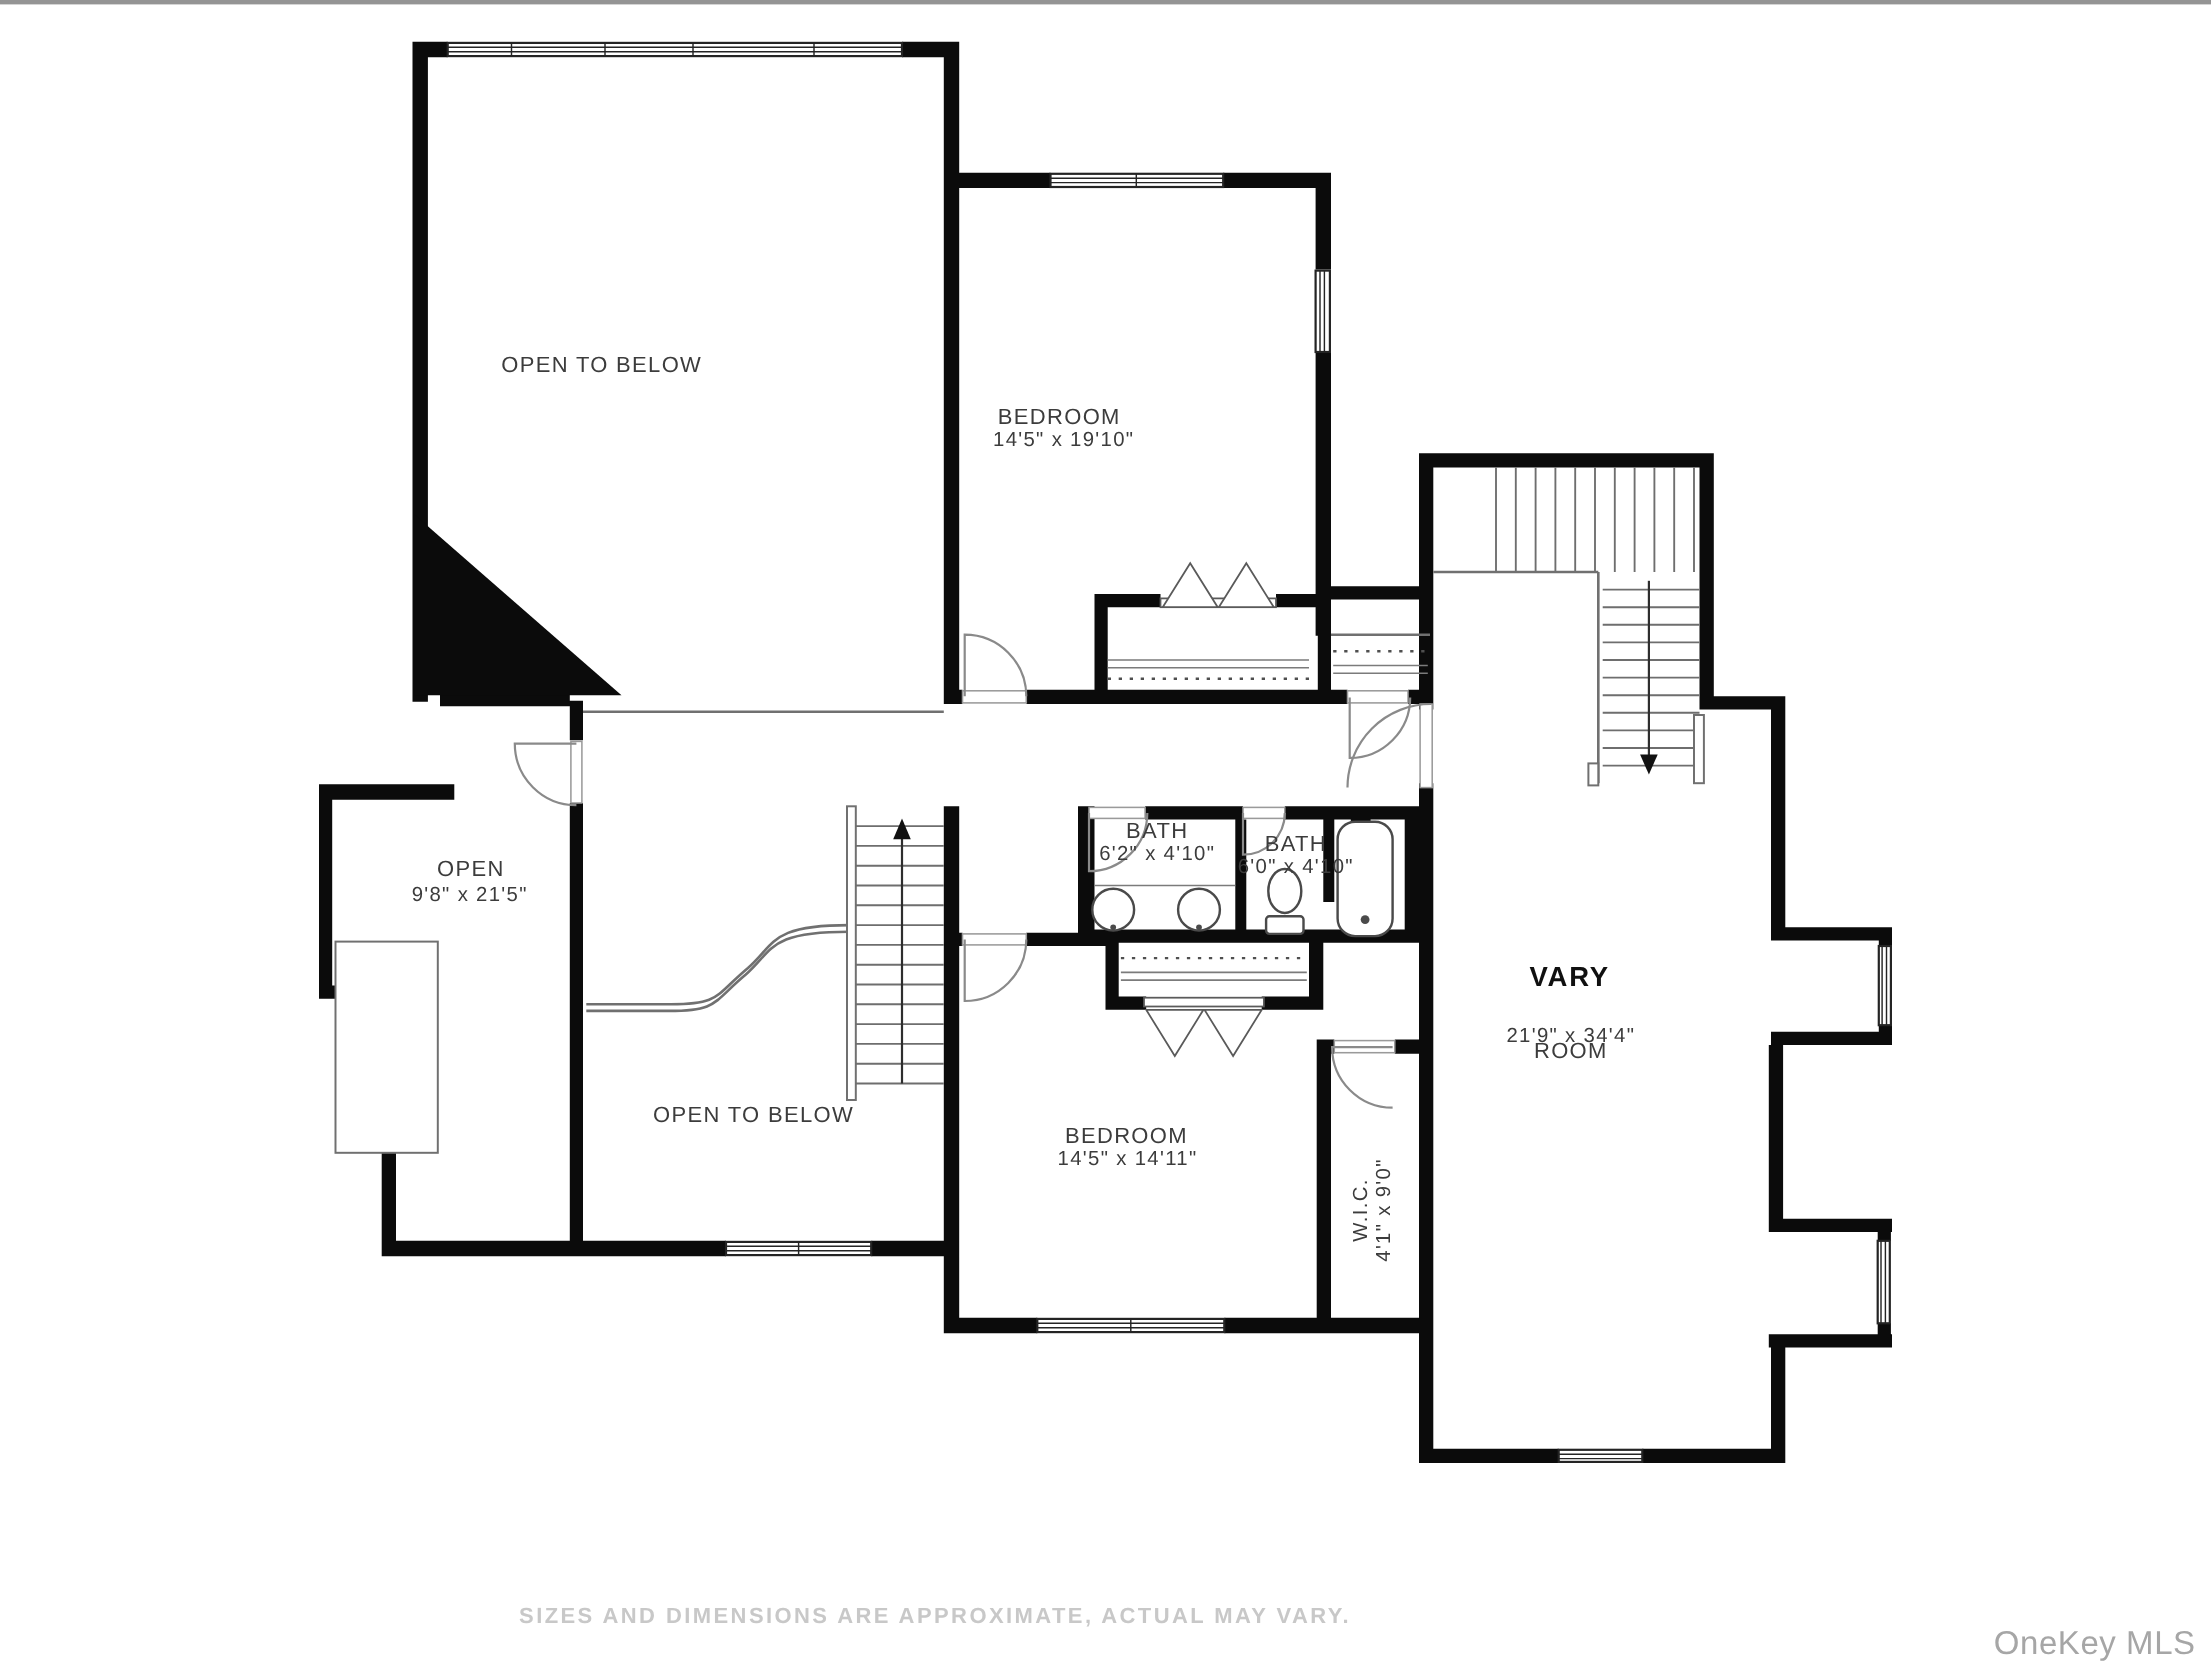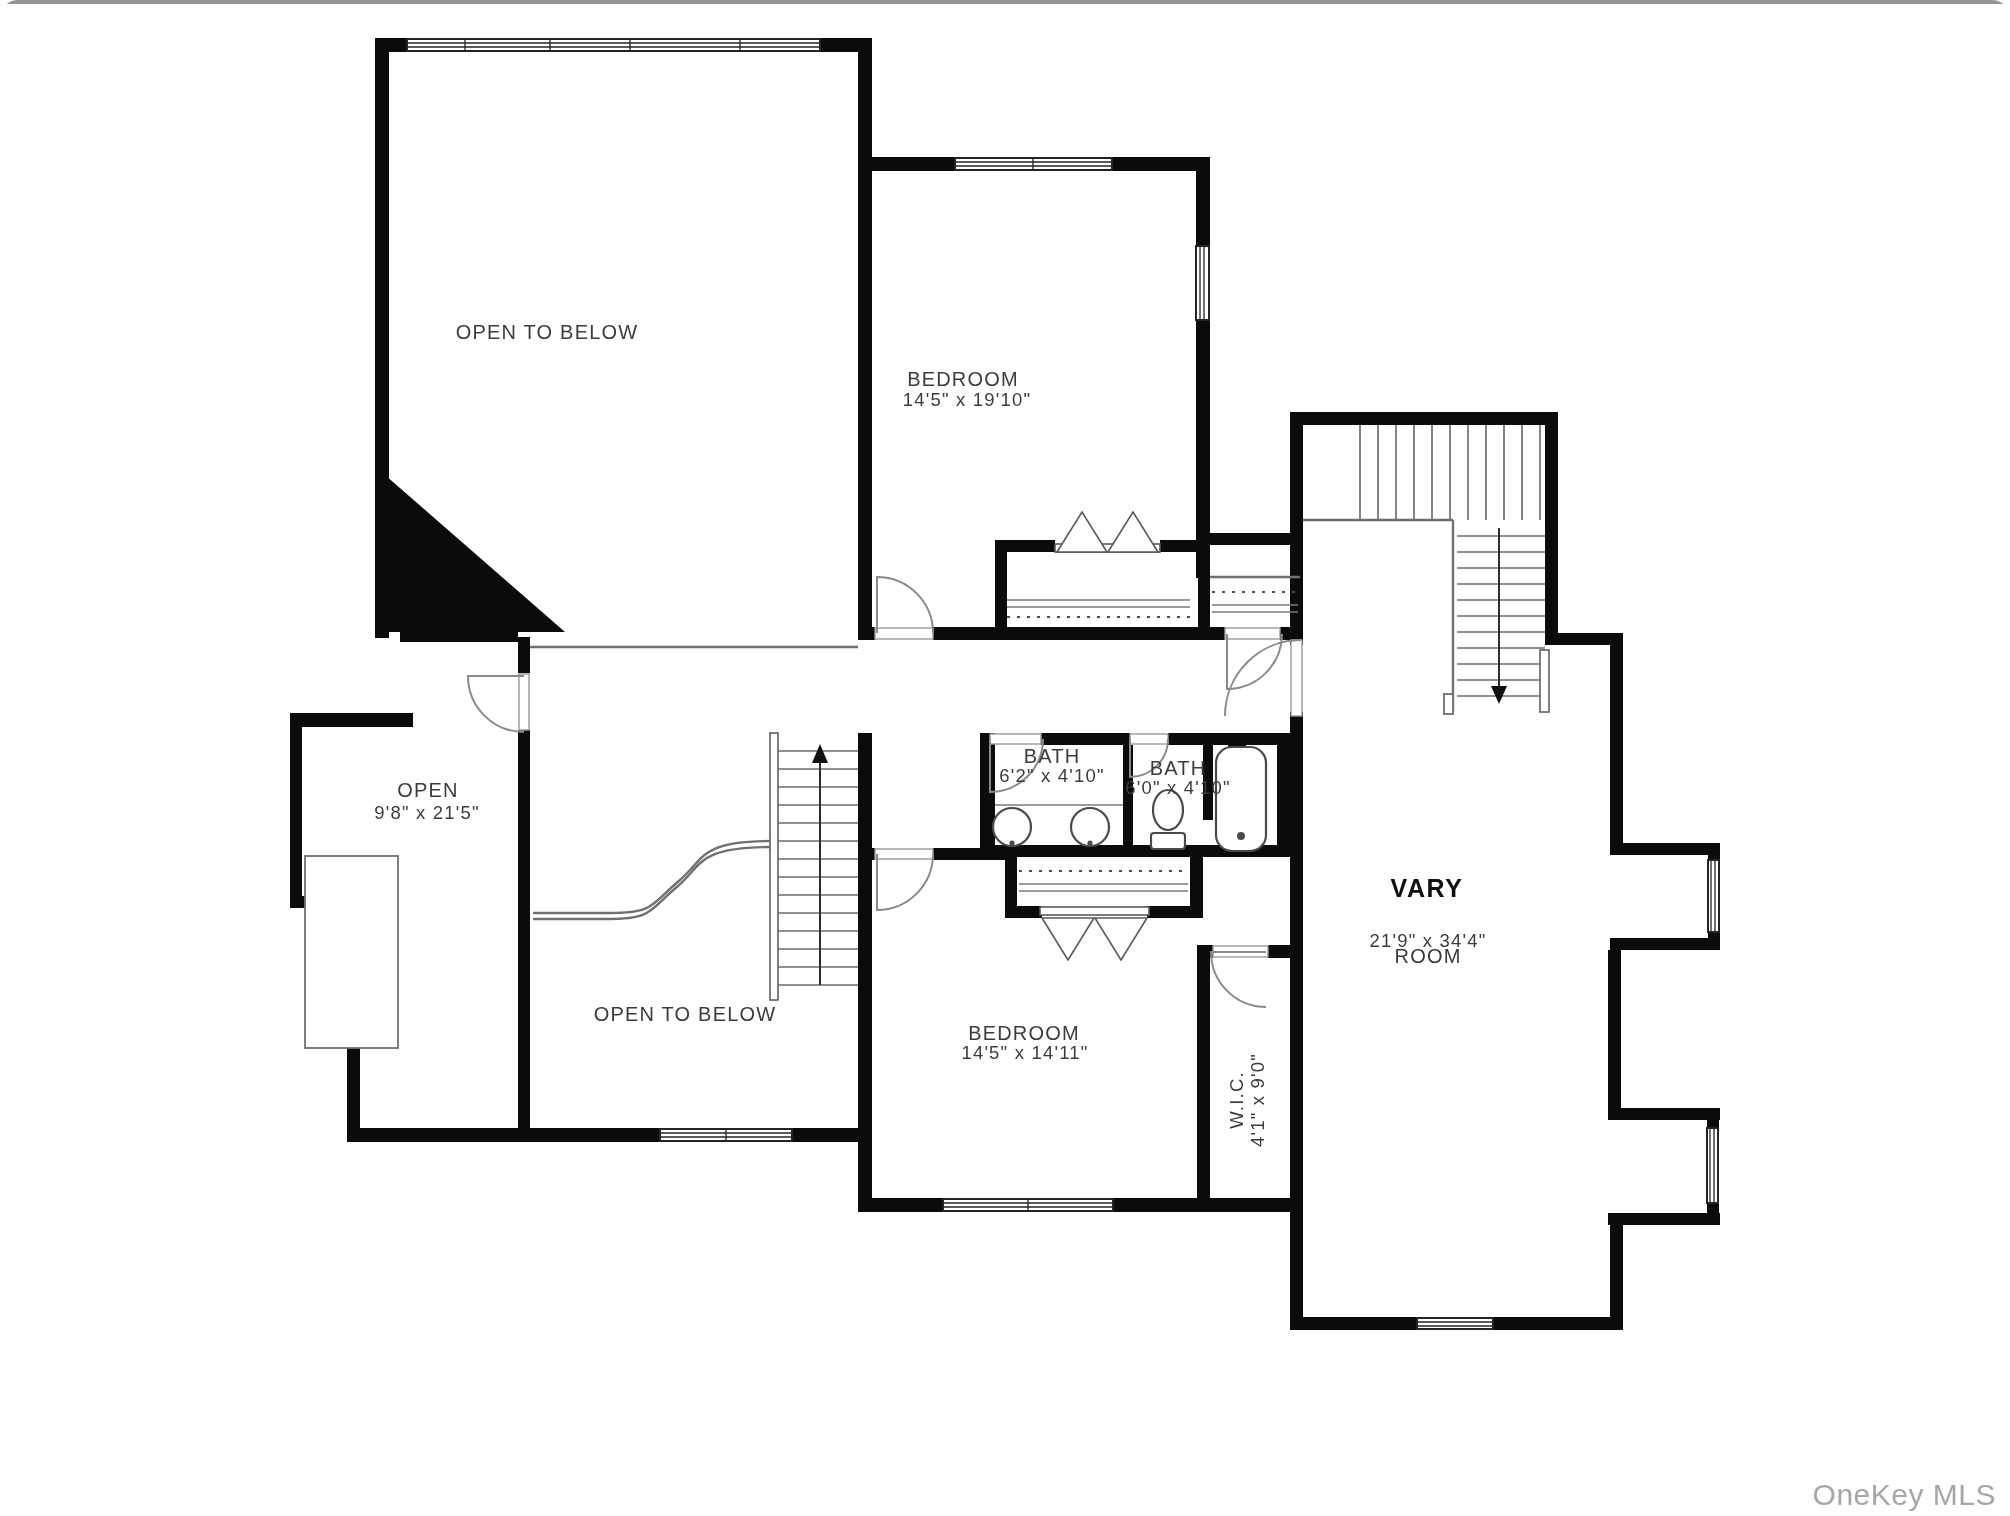--- a/index.html
+++ b/index.html
@@ -1,21 +1,21 @@
 <!DOCTYPE html>
 <html style="--wall: #0b0b0b; --thin: #707070; --door: #8a8a8a; --label: #3c3c3c; --bonus: #101010; --disclaimer: #c8c8c8; --watermark: #a6a6a6; --topline: #949494;"><head>
 <meta charset="utf-8">
 <style>
   :root{
     --wall:#0b0b0b; --thin:#707070; --door:#8a8a8a; --label:#3c3c3c;
     --bonus:#101010; --disclaimer:#c8c8c8; --watermark:#a6a6a6; --topline:#949494;
   }
   html,body{margin:0;padding:0;background:#fff;}
   #stage{position:relative;width:2010px;height:1516px;background:#fff;overflow:hidden;
-         font-family:"Liberation Sans",sans-serif;border-radius:18px;}
+         font-family:"Liberation Sans",sans-serif;}
   #topline{position:absolute;left:0;top:0;width:2010px;height:4px;background:var(--topline);}
   svg{position:absolute;left:0;top:0;}
   .wall{fill:var(--wall);stroke:none;}
   .thin{stroke:var(--thin);stroke-width:2.4;fill:none;}
   .thin-rect{fill:#ffffff;stroke:var(--thin);stroke-width:1.8;}
   .door{stroke:var(--door);stroke-width:2;fill:none;}
   .opening{fill:#ffffff;stroke:#9a9a9a;stroke-width:1.4;}
   .winframe{fill:#ffffff;stroke:#242424;stroke-width:2;}
   .winline{stroke:#242424;stroke-width:1.3;fill:none;}
   .fixture{fill:#ffffff;stroke:#4a4a4a;stroke-width:2.2;}
@@ -201,14 +201,15 @@
   <div class="room-label room-dims" style="left:1428px;top:941px;">21'9" x 34'4"</div>
 
   <div class="room-label" style="left:685px;top:1014px;">OPEN TO BELOW</div>
 
   <div class="room-label" style="left:1024px;top:1033px;">BEDROOM</div>
   <div class="room-label room-dims" style="left:1025px;top:1053px;">14'5" x 14'11"</div>
 
   <div class="room-label wic" style="left:1237px;top:1100px;">W.I.C.</div>
   <div class="room-label wic" style="left:1258px;top:1100px;">4'1" x 9'0"</div>
 
+  <div id="disclaimer">SIZES AND DIMENSIONS ARE APPROXIMATE, ACTUAL MAY VARY.</div>
   <div id="watermark">OneKey MLS</div>
 </div>
 
 </body></html>

